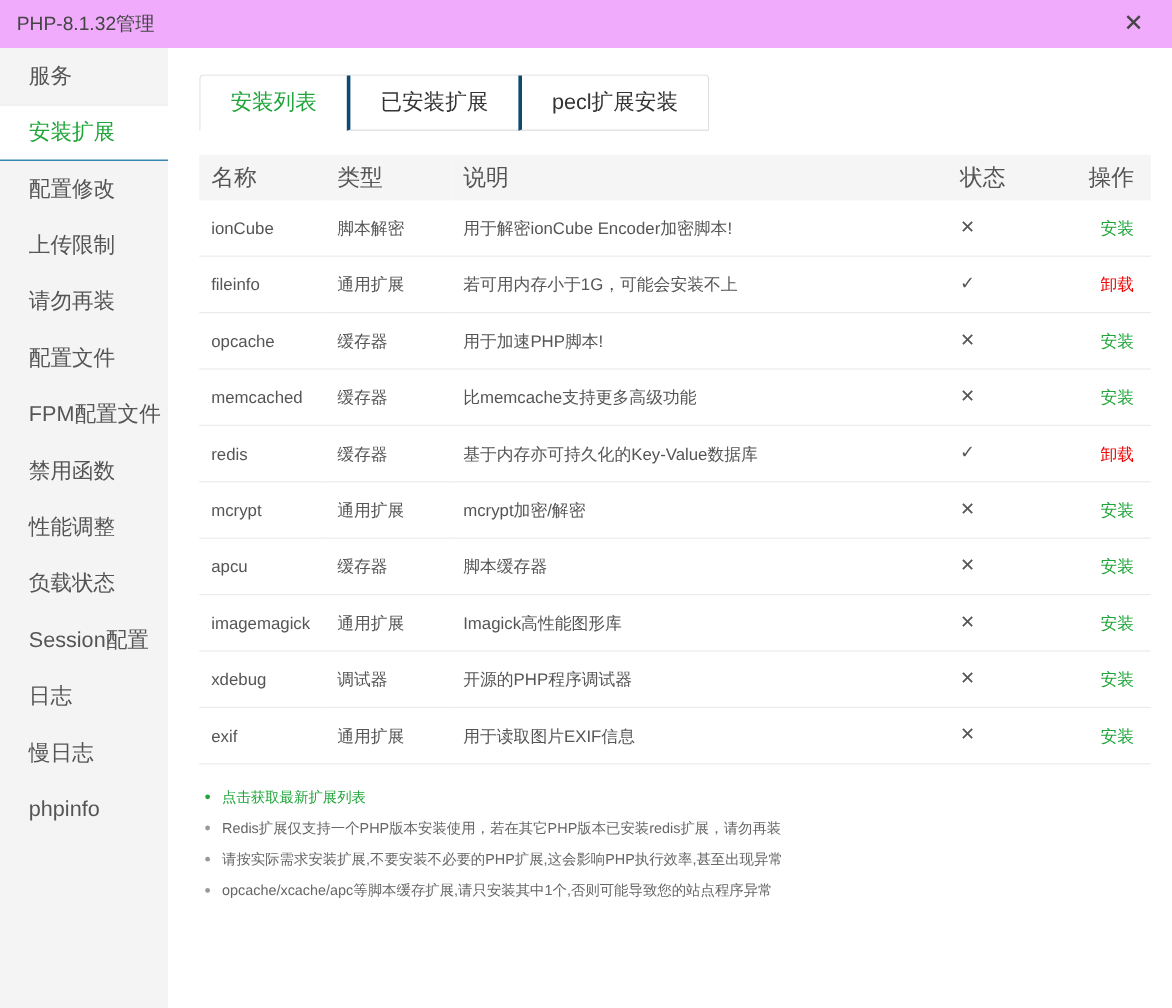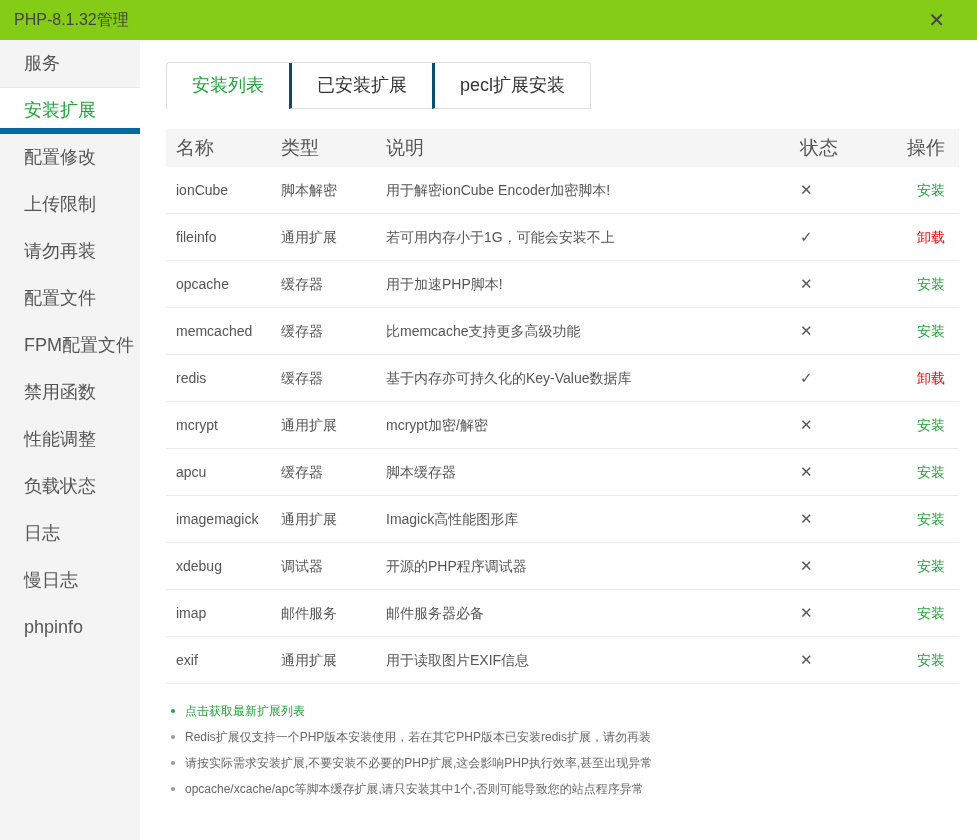--- a/index.html
+++ b/index.html
@@ -7,23 +7,23 @@
   body {
     font-family: "Liberation Sans", "DejaVu Sans", sans-serif;
     background: #fff;
     color: #555;
   }
   .window { width: 977px; height: 840px; display: flex; flex-direction: column; }
 
   
   .titlebar {
     height: 40px; flex: 0 0 40px;
-    background: #84cc16;
+    background: #f0abfc;
     display: flex; align-items: center; justify-content: space-between;
-    padding: 0 28px 0 14px;
+    padding: 0 20px 0 14px;
     gap: 15px;
   }
   .titlebar .title { font-size: 16px; color: #444; }
   .titlebar .close {
     font-size: 20px; color: #444; cursor: pointer; line-height: 1;
     padding: 2px 4px;
   }
 
   
   .bodyrow { flex: 1; display: flex; min-height: 0; }
@@ -32,21 +32,21 @@
   .sidebar { width: 140px; flex: 0 0 140px; background: #f4f4f4; }
   .side-item {
     height: 47px; line-height: 47px;
     padding-left: 24px;
     font-size: 18px; color: #555;
     cursor: pointer;
   }
   .side-item.active {
     background: #fff; color: #20a53a;
     border-top: 1px solid #e8e8e8;
-    border-bottom: 6px solid #0369a1;
+    border-bottom: 1px solid #0369a1;
     line-height: 45px;
   }
 
   
   .main { flex: 1; padding: 22px 18px 0 26px; background: #fff; min-width: 0; }
 
   
   .tabs {
     display: inline-flex;
     border: 1px solid #ddd; border-bottom: none;
@@ -132,20 +132,23 @@
     <span>FPM配置文件</span>
   </div>
         <div class="side-item">
     <span>禁用函数</span>
   </div>
         <div class="side-item">
     <span>性能调整</span>
   </div>
         <div class="side-item">
     <span>负载状态</span>
+  </div>
+        <div class="side-item">
+    <span>Session配置</span>
   </div>
         <div class="side-item">
     <span>日志</span>
   </div>
         <div class="side-item">
     <span>慢日志</span>
   </div>
         <div class="side-item">
     <span>phpinfo</span>
   </div>
@@ -233,27 +236,20 @@
     <td class="c-action"><a class="action-link green">安装</a></td>
   </tr>
             <tr>
     <td class="c-name">xdebug</td>
     <td class="c-type">调试器</td>
     <td class="c-desc">开源的PHP程序调试器</td>
     <td class="c-status"><span>✕</span></td>
     <td class="c-action"><a class="action-link green">安装</a></td>
   </tr>
             <tr>
-    <td class="c-name">imap</td>
-    <td class="c-type">邮件服务</td>
-    <td class="c-desc">邮件服务器必备</td>
-    <td class="c-status"><span>✕</span></td>
-    <td class="c-action"><a class="action-link green">安装</a></td>
-  </tr>
-            <tr>
     <td class="c-name">exif</td>
     <td class="c-type">通用扩展</td>
     <td class="c-desc">用于读取图片EXIF信息</td>
     <td class="c-status"><span>✕</span></td>
     <td class="c-action"><a class="action-link green">安装</a></td>
   </tr>
           </tbody>
       </table>
 
       <ul class="notes">

